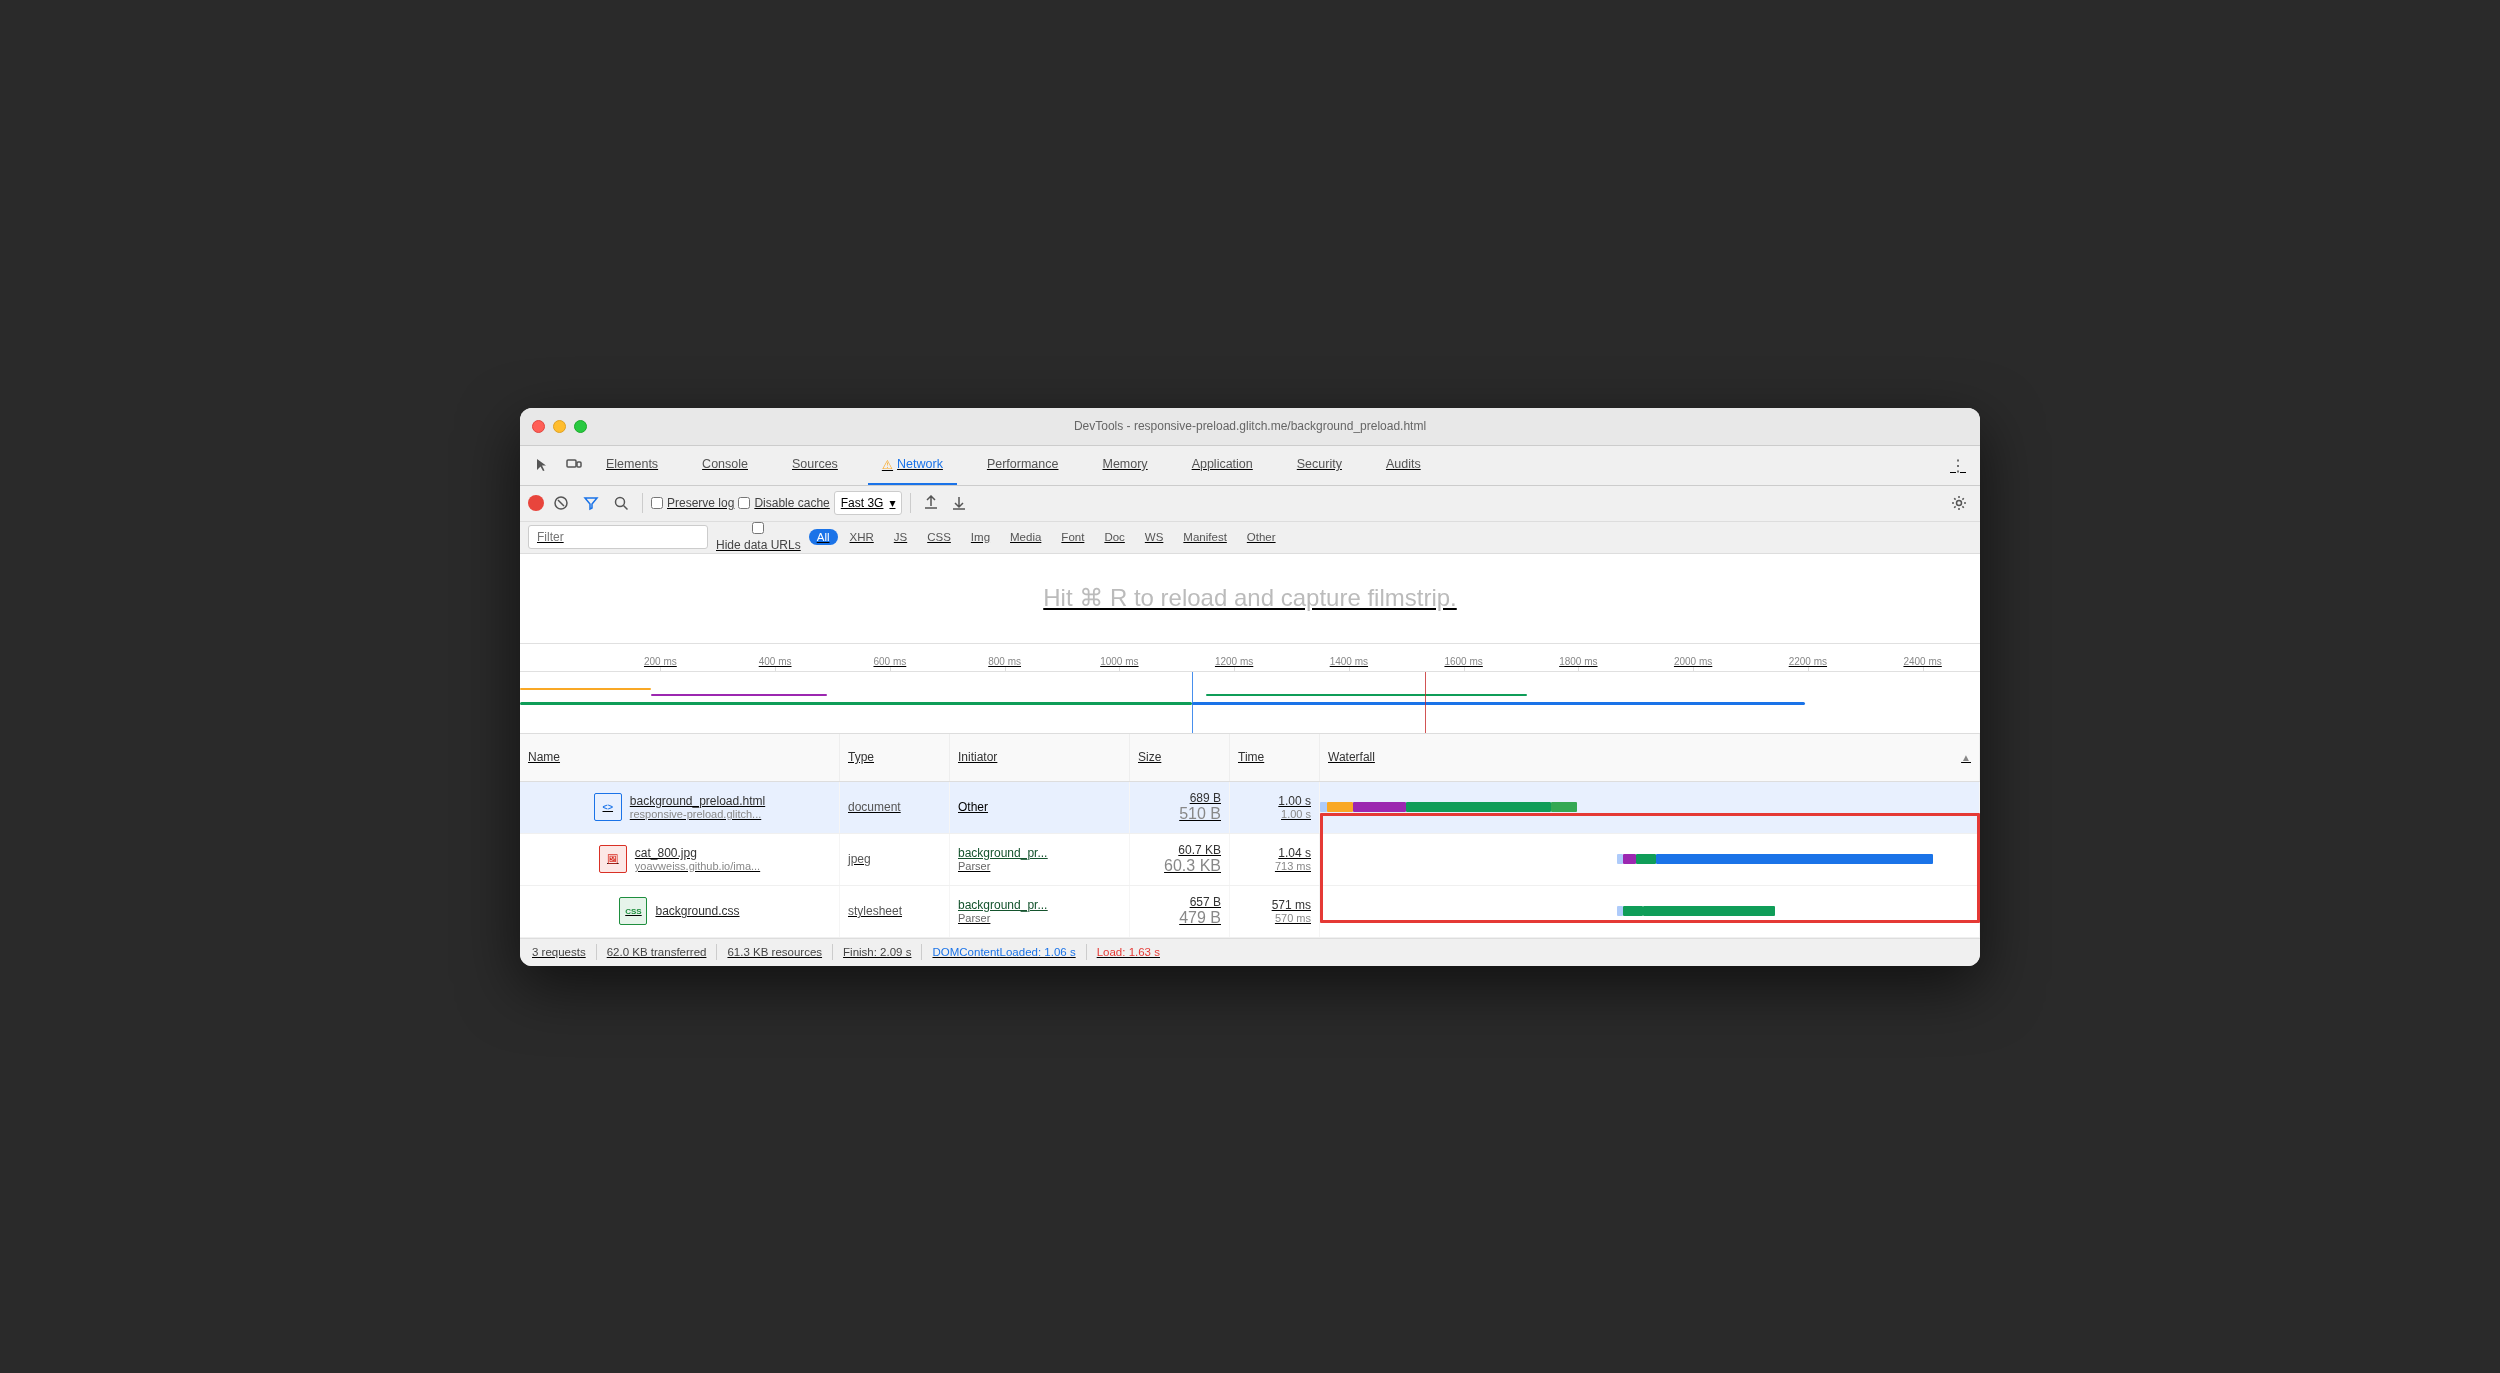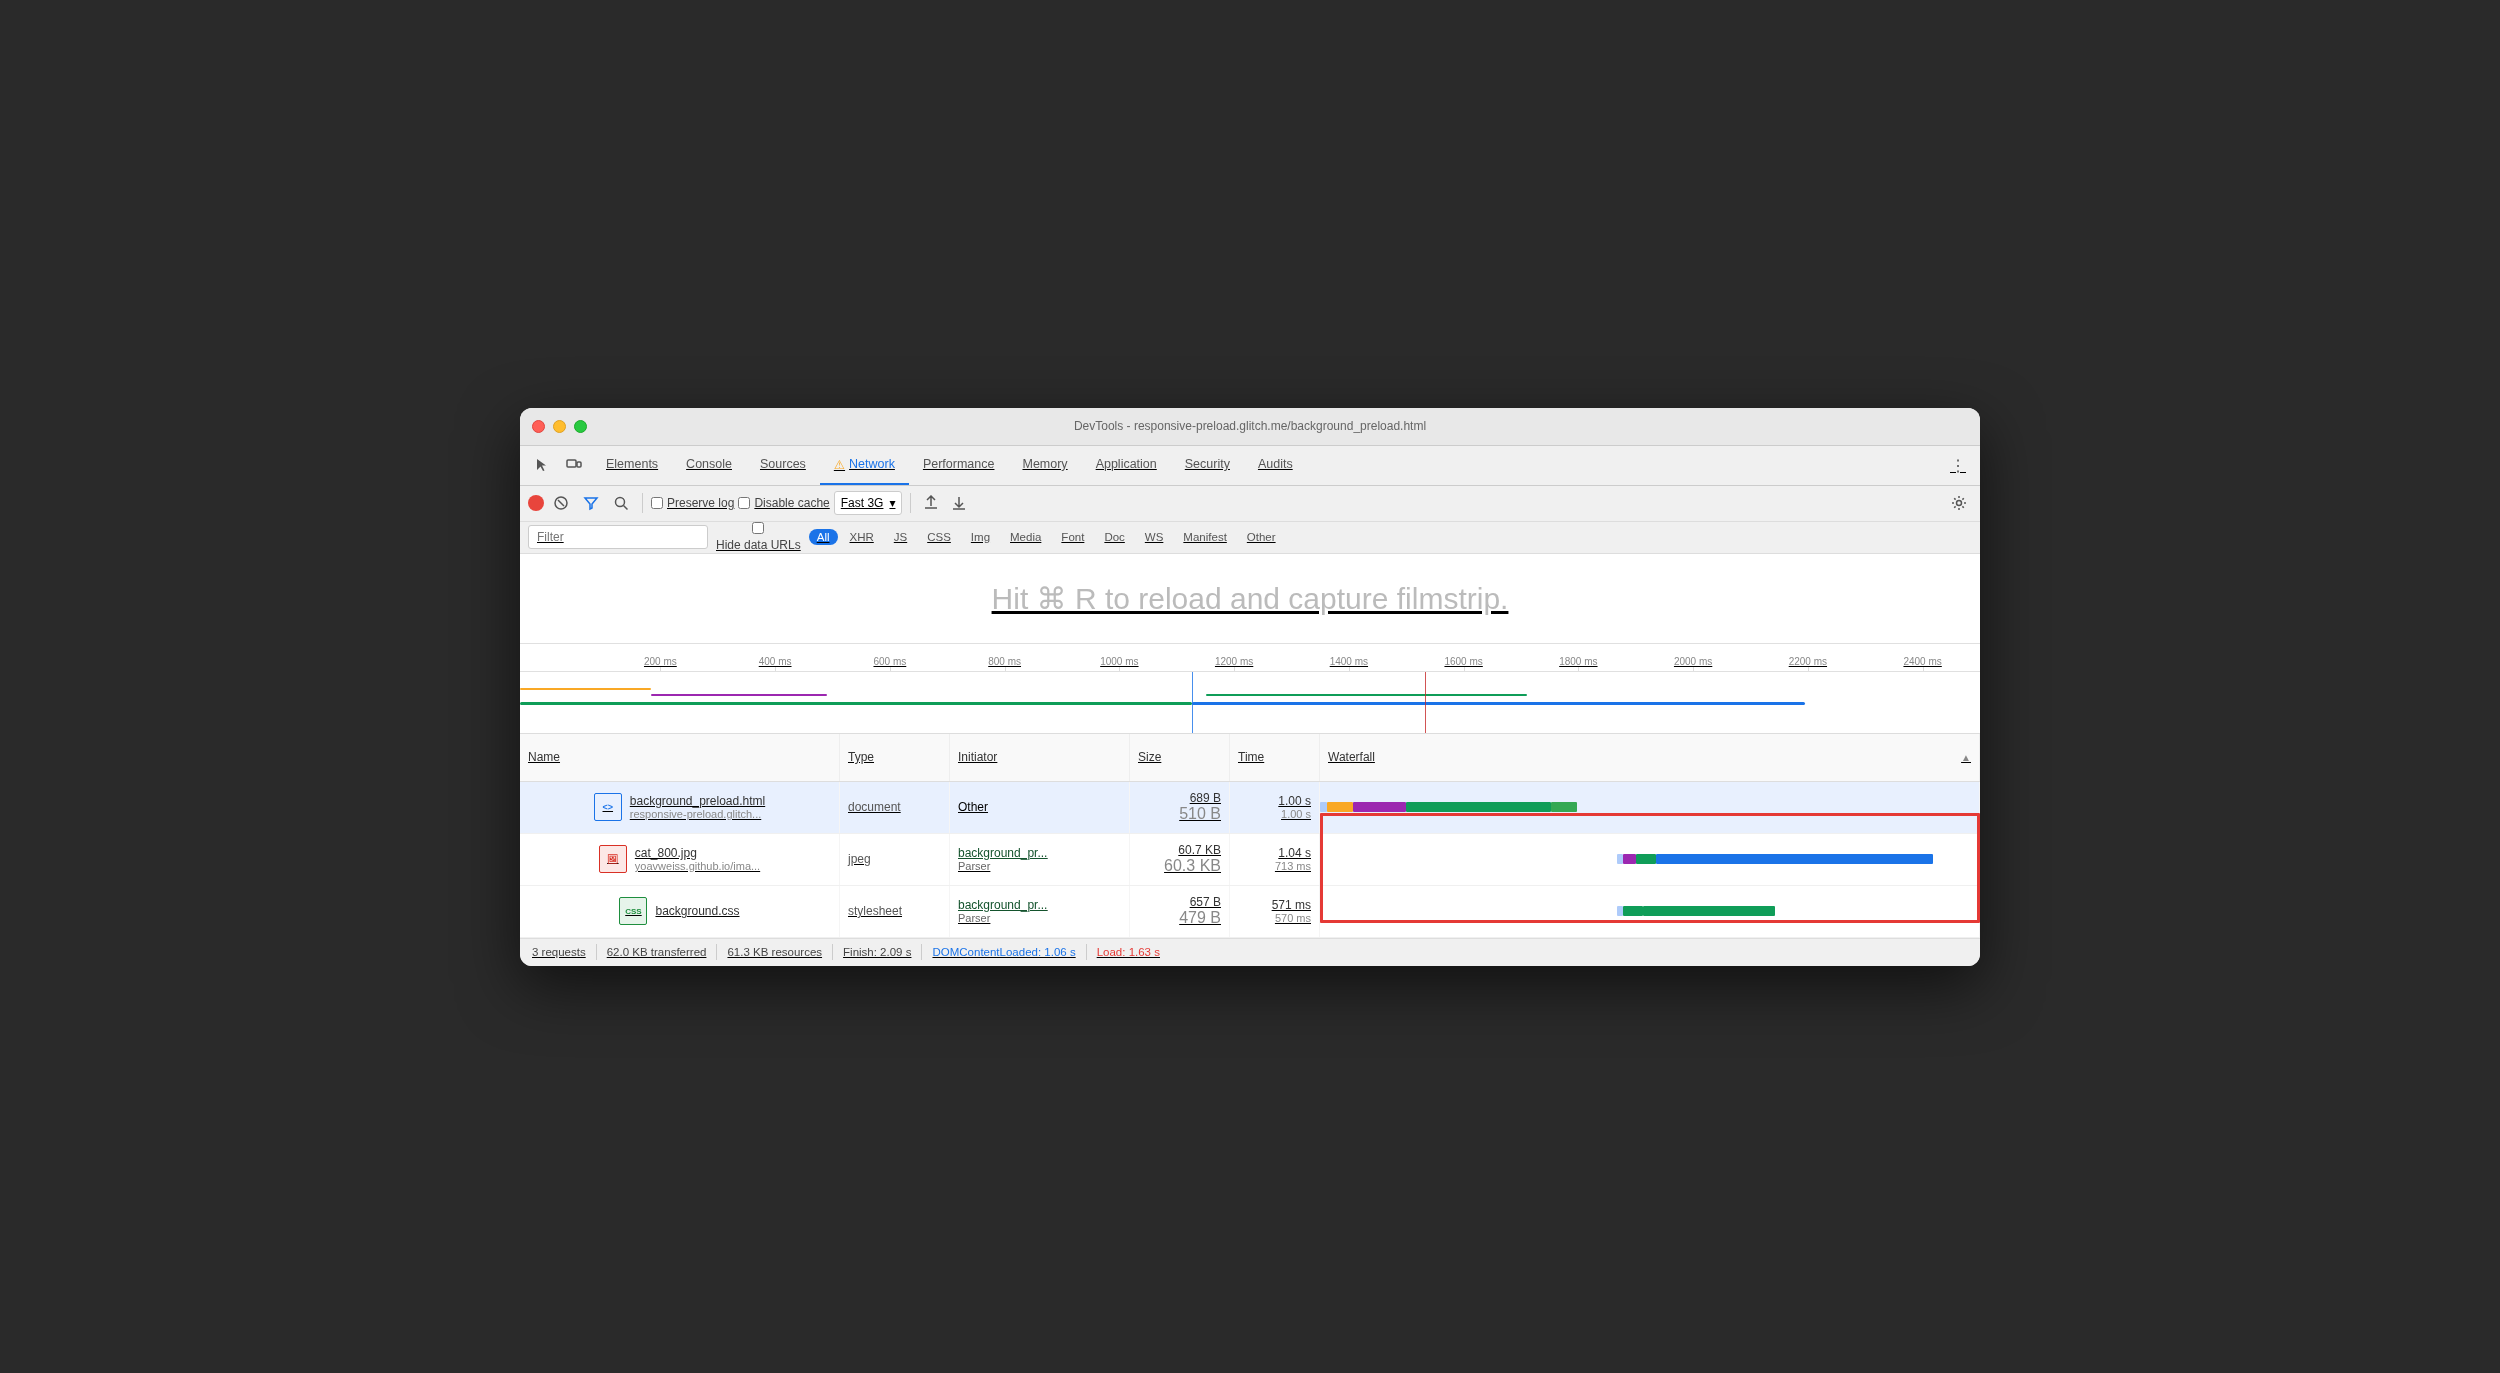--- a/index.html
+++ b/index.html
@@ -53,21 +53,21 @@
       border-bottom: 1px solid #ccc;
       padding: 0 8px;
     }
     .dt-icon-btn {
       width: 28px; height: 28px;
       display: flex; align-items: center; justify-content: center;
       cursor: pointer; border-radius: 3px; margin-right: 4px;
     }
     .dt-tabs {
       display: flex;
-      gap: 0;
+      gap: 16px;
       align-items: center;
       height: 100%;
     }
     .dt-tab {
       height: 100%;
       padding: 0 14px;
       display: flex;
       align-items: center;
       font-size: 12.5px;
       color: #555;
@@ -169,21 +169,21 @@
     
     .filmstrip-area {
       background: #fff;
       height: 90px;
       display: flex;
       align-items: center;
       justify-content: center;
       border-bottom: 1px solid #e0e0e0;
     }
     .filmstrip-text {
-      font-size: 30px;
+      font-size: 24px;
       color: #bbb;
     }
     
     .timeline-area {
       background: #fff;
       height: 90px;
       border-bottom: 1px solid #ddd;
       position: relative;
       overflow: hidden;
     }

